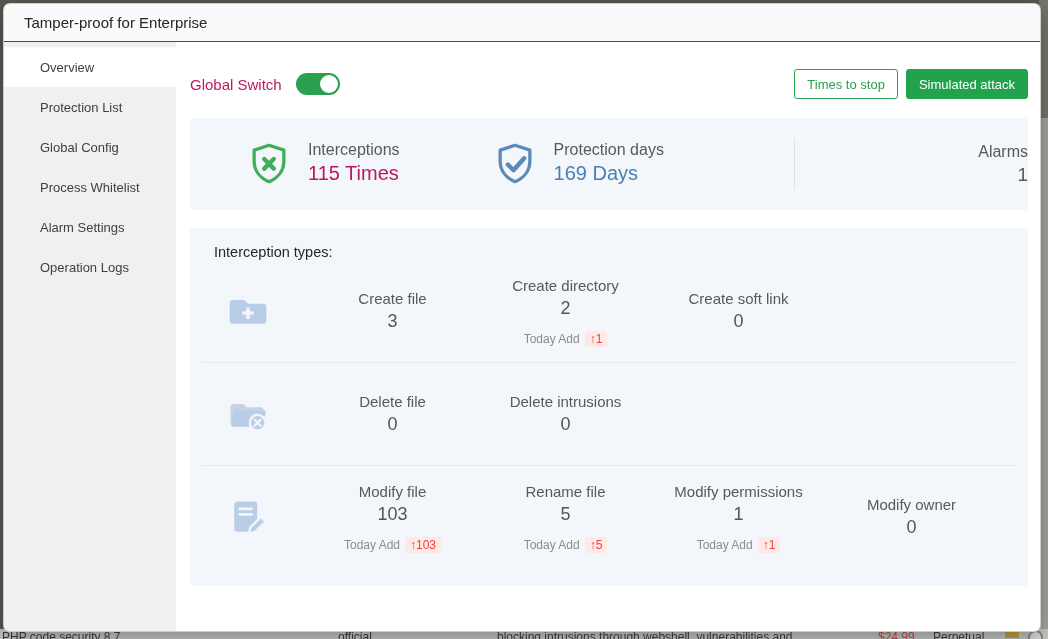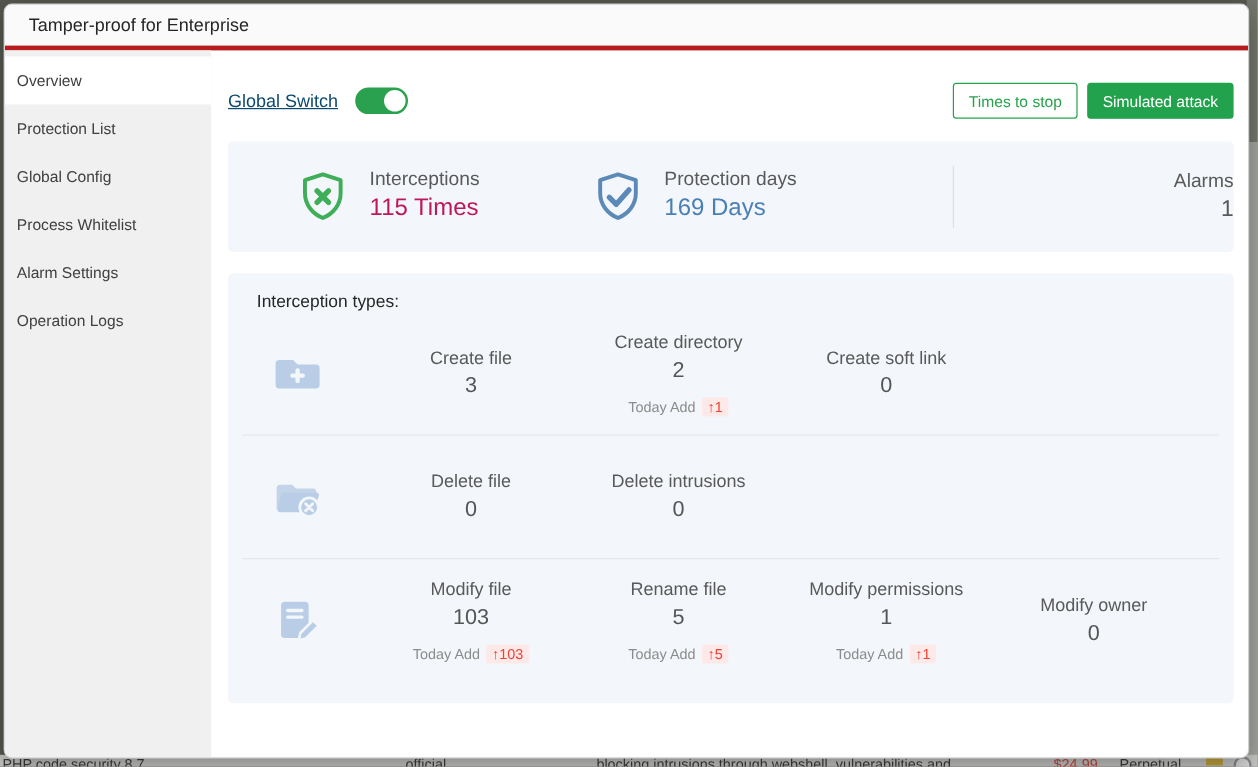--- a/index.html
+++ b/index.html
@@ -31,39 +31,39 @@
 
   
   .modal {
     position: absolute; left: 4px; top: 4px; width: 1036px; height: 627px;
     background: #fff; border-radius: 6px; overflow: hidden;
     box-shadow: 0 0 0 1px #cfcfcf, 0 6px 20px rgba(0,0,0,.35);
     display: flex; flex-direction: column;
   }
   .modal-header {
     height: 38px; flex: 0 0 38px; background: #fafafa;
-    border-bottom: 4px solid #b91c1c;
+    border-bottom: 1px solid #b91c1c;
     display: flex; align-items: center; padding-left: 20px;
     font-size: 15px; color: #262626;
   }
   .modal-body { flex: 1; display: flex; min-height: 0; }
 
   
   .sidebar { width: 172px; flex: 0 0 172px; background: #f0f0f0; padding-top: 5px; }
   .side-item {
-    height: 40px; display: flex; align-items: center; padding-left: 10px;
+    height: 40px; display: flex; align-items: center; padding-left: 36px;
     font-size: 13px; color: #404040; cursor: pointer;
   }
   .side-item.active { background: #fff; }
 
   
   .main { flex: 1; padding: 0 12px 0 14px; min-width: 0; }
 
   .topbar { margin-top: 26px; display: flex; align-items: center; height: 32px; }
-  .gs-label { font-size: 15px; color: #0c4a6e; margin-right: 14px; text-decoration: underline; }
+  .gs-label { font-size: 15px; color: #be185d; margin-right: 14px; }
   .toggle {
     width: 44px; height: 22px; border-radius: 11px; background: #2aa14e;
     position: relative; cursor: pointer;
   }
   .toggle .knob {
     position: absolute; top: 2px; right: 2px; width: 18px; height: 18px;
     border-radius: 50%; background: #fff;
   }
   .topbar .spacer { flex: 1; }
   .btn {

